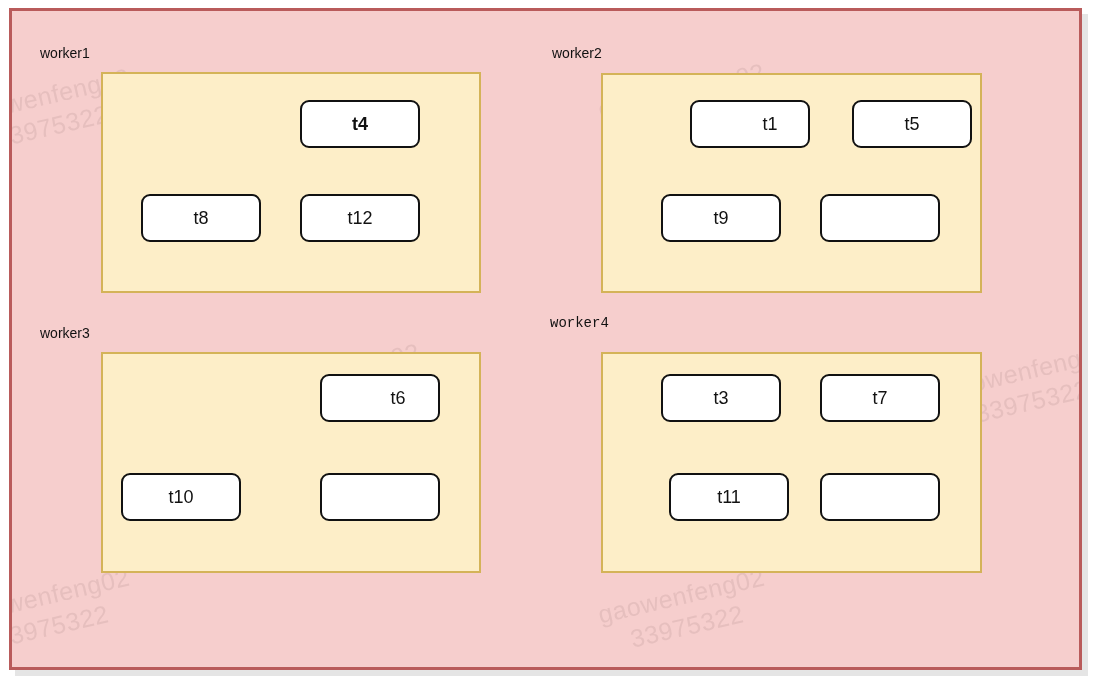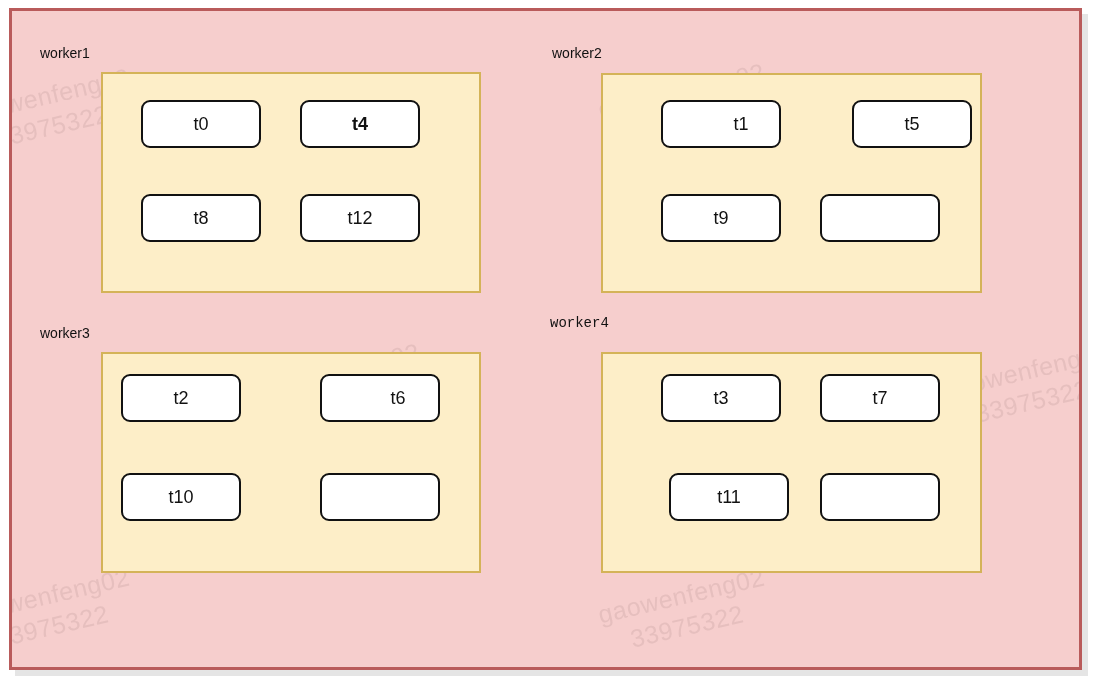--- a/index.html
+++ b/index.html
@@ -129,37 +129,35 @@
         <div class="wm" style="left: 583px; top: 589px;">
           <span class="wm1">gaowenfeng02</span>
           <span class="wm2">33975322</span>
         </div>
       </div>
 
     <div id="workers-root">
         <div class="worker" style="left: 0px; top: 0px; width: 100%; height: 100%;">
           <div class="worker-label" style="left: 28px; top: 33px;">worker1</div>
           <div class="worker-panel" style="left: 89px; top: 61px; width: 380px; height: 221px;"></div>
-          <div class="task" style="left: 129px; top: 89px;">t0</div>
           <div class="task" style="left: 288px; top: 89px; font-weight: bold;">t4</div>
           <div class="task" style="left: 129px; top: 183px;">t8</div>
           <div class="task" style="left: 288px; top: 183px;">t12</div>
         </div>
         <div class="worker" style="left: 0px; top: 0px; width: 100%; height: 100%;">
           <div class="worker-label" style="left: 540px; top: 33px;">worker2</div>
           <div class="worker-panel" style="left: 589px; top: 62px; width: 381px; height: 220px;"></div>
-          <div class="task" style="left: 649px; top: 89px; padding-left: 40px;">t1</div>
+          <div class="task" style="left: 678px; top: 89px; padding-left: 40px;">t1</div>
           <div class="task" style="left: 840px; top: 89px;">t5</div>
           <div class="task" style="left: 649px; top: 183px;">t9</div>
           <div class="task empty" style="left: 808px; top: 183px;"></div>
         </div>
         <div class="worker" style="left: 0px; top: 0px; width: 100%; height: 100%;">
           <div class="worker-label" style="left: 28px; top: 313px;">worker3</div>
           <div class="worker-panel" style="left: 89px; top: 341px; width: 380px; height: 221px;"></div>
-          <div class="task" style="left: 109px; top: 363px;">t2</div>
           <div class="task" style="left: 308px; top: 363px; padding-left: 36px;">t6</div>
           <div class="task" style="left: 109px; top: 462px;">t10</div>
           <div class="task empty" style="left: 308px; top: 462px;"></div>
         </div>
         <div class="worker" style="left: 0px; top: 0px; width: 100%; height: 100%;">
           <div class="worker-label" style="left: 538px; top: 303px; font-family: Liberation Mono, monospace;">worker4</div>
           <div class="worker-panel" style="left: 589px; top: 341px; width: 381px; height: 221px;"></div>
           <div class="task" style="left: 649px; top: 363px;">t3</div>
           <div class="task" style="left: 808px; top: 363px;">t7</div>
           <div class="task" style="left: 657px; top: 462px;">t11</div>

